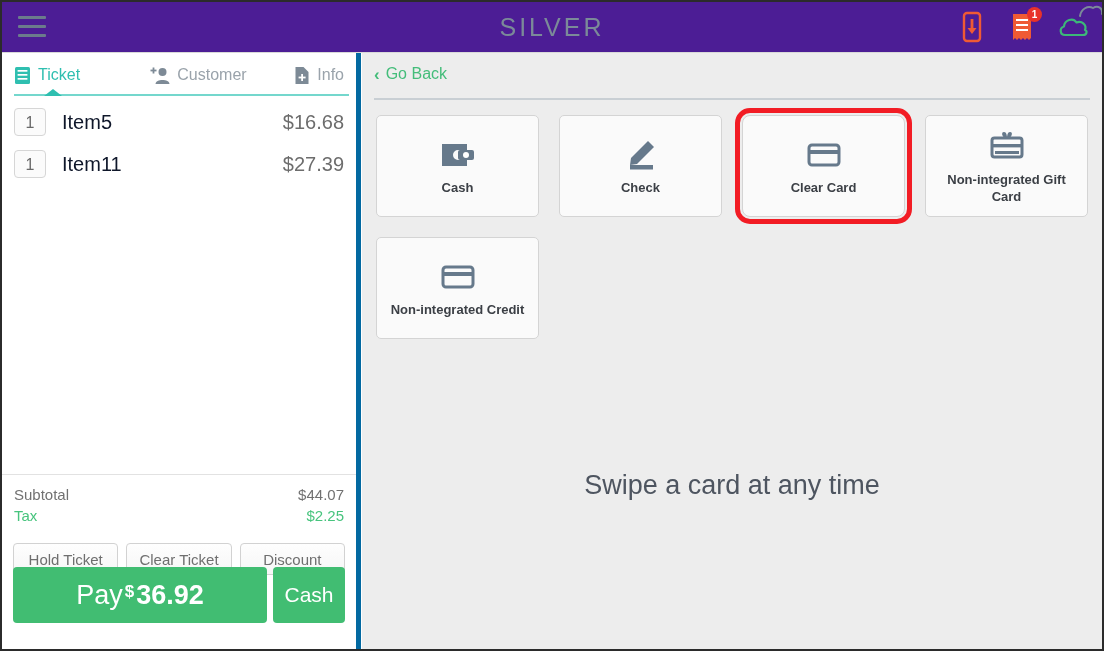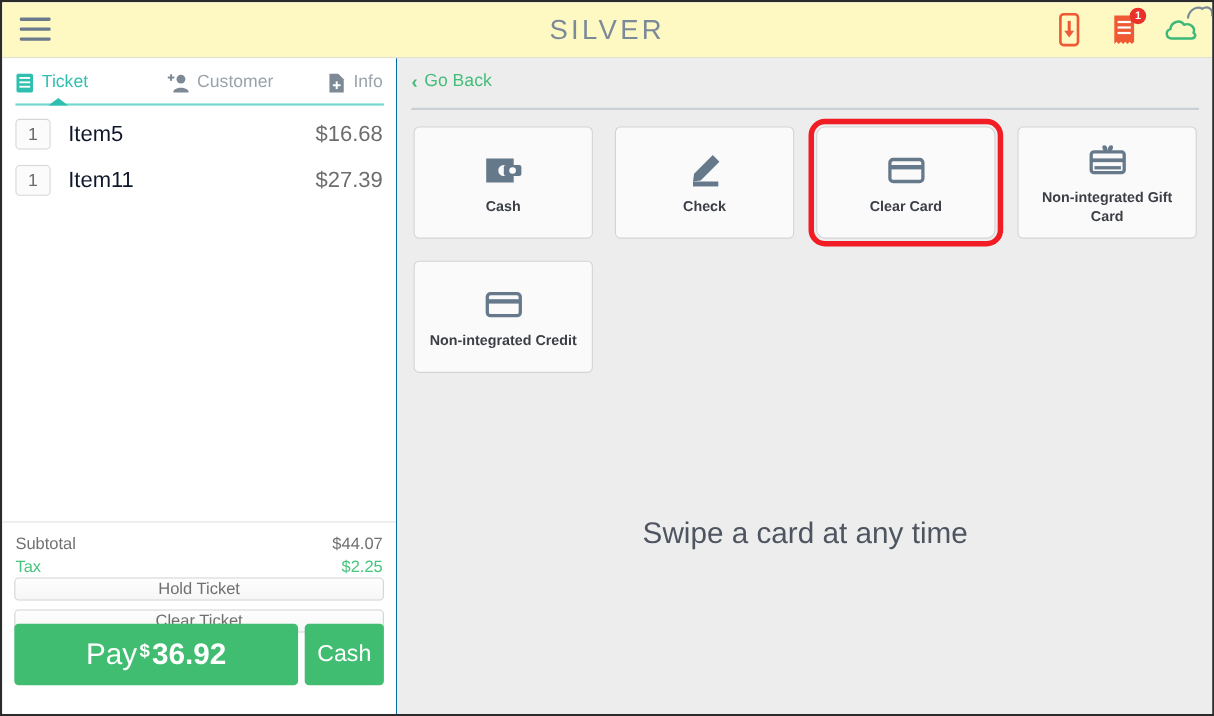--- a/index.html
+++ b/index.html
@@ -19,21 +19,21 @@
     background: #ffffff;
     overflow: hidden;
   }
 
   
   .topbar {
     position: absolute;
     left: 0; top: 0;
     width: 100%;
     height: 51px;
-    background: #fef9c3;
+    background: #4c1d95;
     border-bottom: 1px solid #d9d9d9;
     box-sizing: border-box;
   }
   .hamburger {
     position: absolute;
     left: 16px; top: 14px;
     width: 28px; height: 22px;
     cursor: pointer;
   }
   .hamburger span {
@@ -93,21 +93,21 @@
     padding: 0 2px;
   }
 
   
   .left-panel {
     position: absolute;
     left: 0; top: 51px;
     width: 359px;
     height: 596px;
     background: #ffffff;
-    border-right: 1px solid #0369a1;
+    border-right: 5px solid #0369a1;
     box-sizing: border-box;
   }
   .tabs {
     position: relative;
     height: 36px;
     display: flex;
     align-items: center;
     padding: 8px 12px 0 12px;
     box-sizing: border-box;
   }
@@ -197,21 +197,20 @@
   .total-row.tax { color: #48c47e; }
 
   .action-row {
     position: absolute;
     left: 0; right: 0;
     bottom: 74px;
     display: flex;
     gap: 8px;
     padding: 0 11px;
     box-sizing: border-box;
-    flex-direction: column;
   }
   .action-btn {
     flex: 1 1 0;
     height: 32px;
     border: 1px solid #d2d2d2;
     border-radius: 4px;
     background: linear-gradient(#fefefe, #f6f6f6);
     color: #6f6f6f;
     font-size: 15px;
     cursor: pointer;
@@ -450,20 +449,21 @@
       </div>
       <div class="total-row tax">
         <span>Tax</span>
         <span>$2.25</span>
       </div>
     </div>
 
     <div class="action-row">
       <button class="action-btn">Hold Ticket</button>
       <button class="action-btn">Clear Ticket</button>
+      <button class="action-btn">Discount</button>
     </div>
 
     <div class="pay-row">
       <button class="pay-btn">
         <span class="pay-label">Pay</span>
         <span class="pay-dollar">$</span>
         <span class="pay-amount">36.92</span>
       </button>
       <button class="cash-btn">Cash</button>
     </div>

